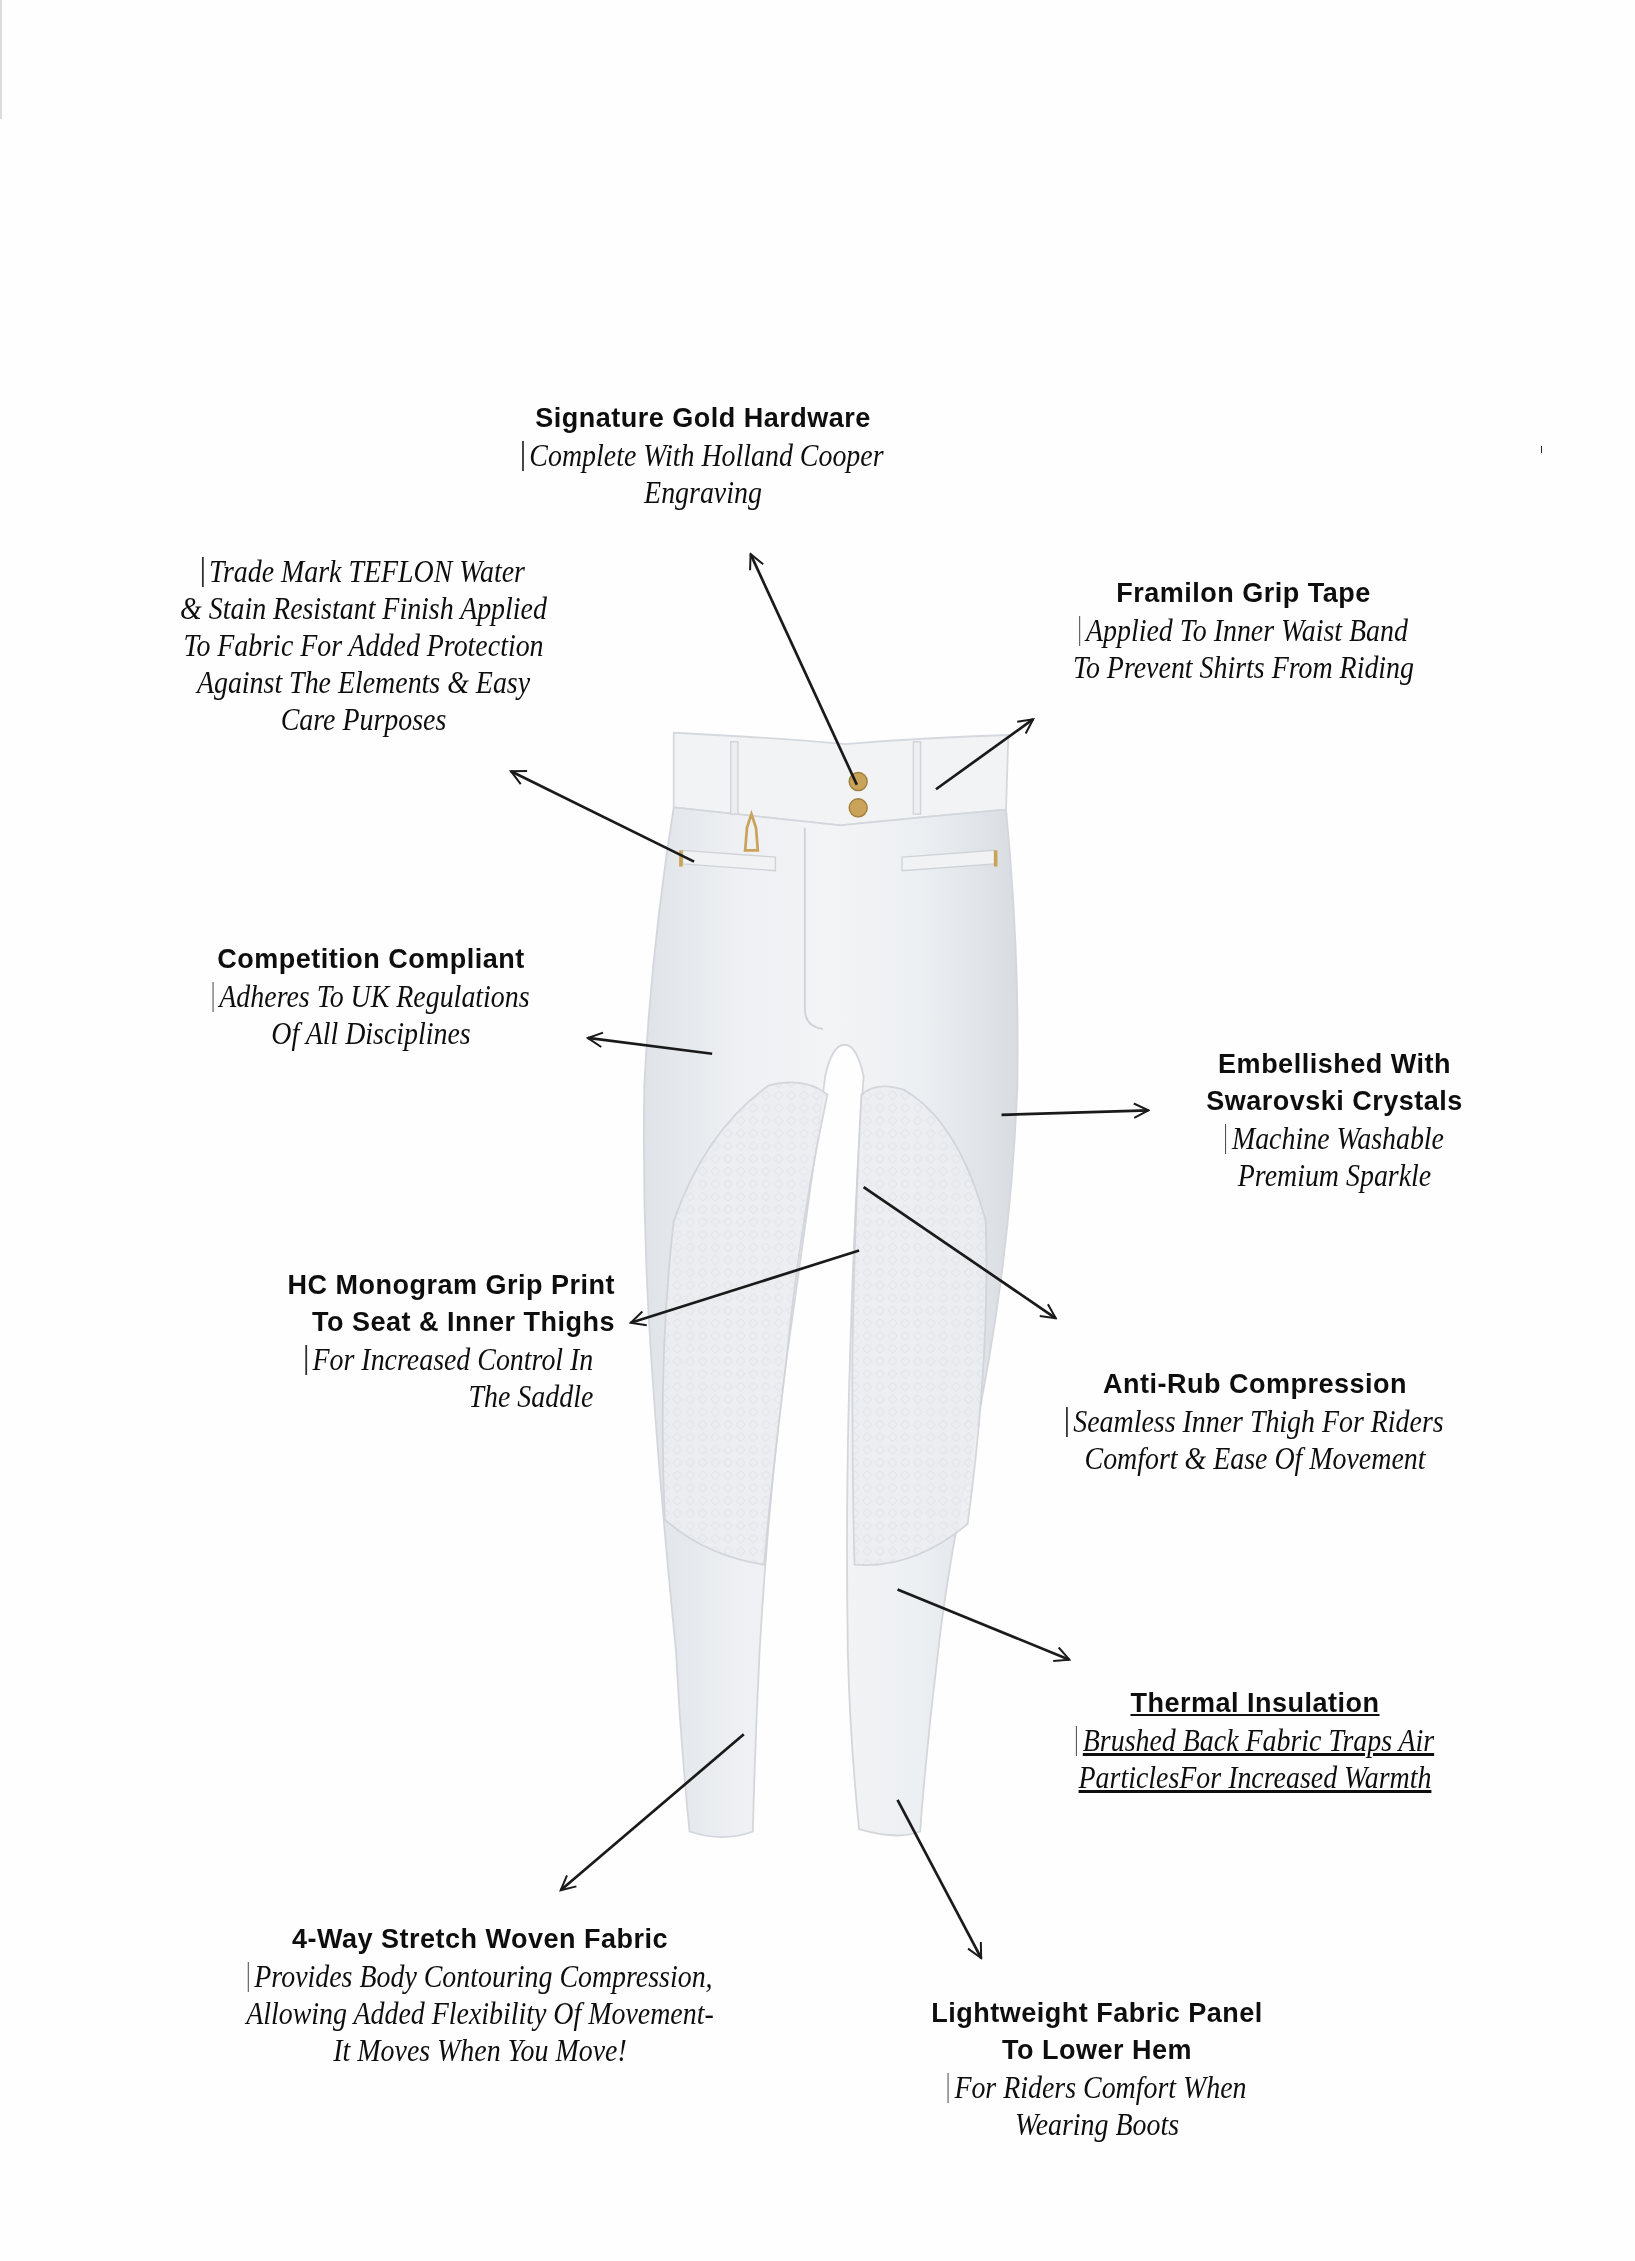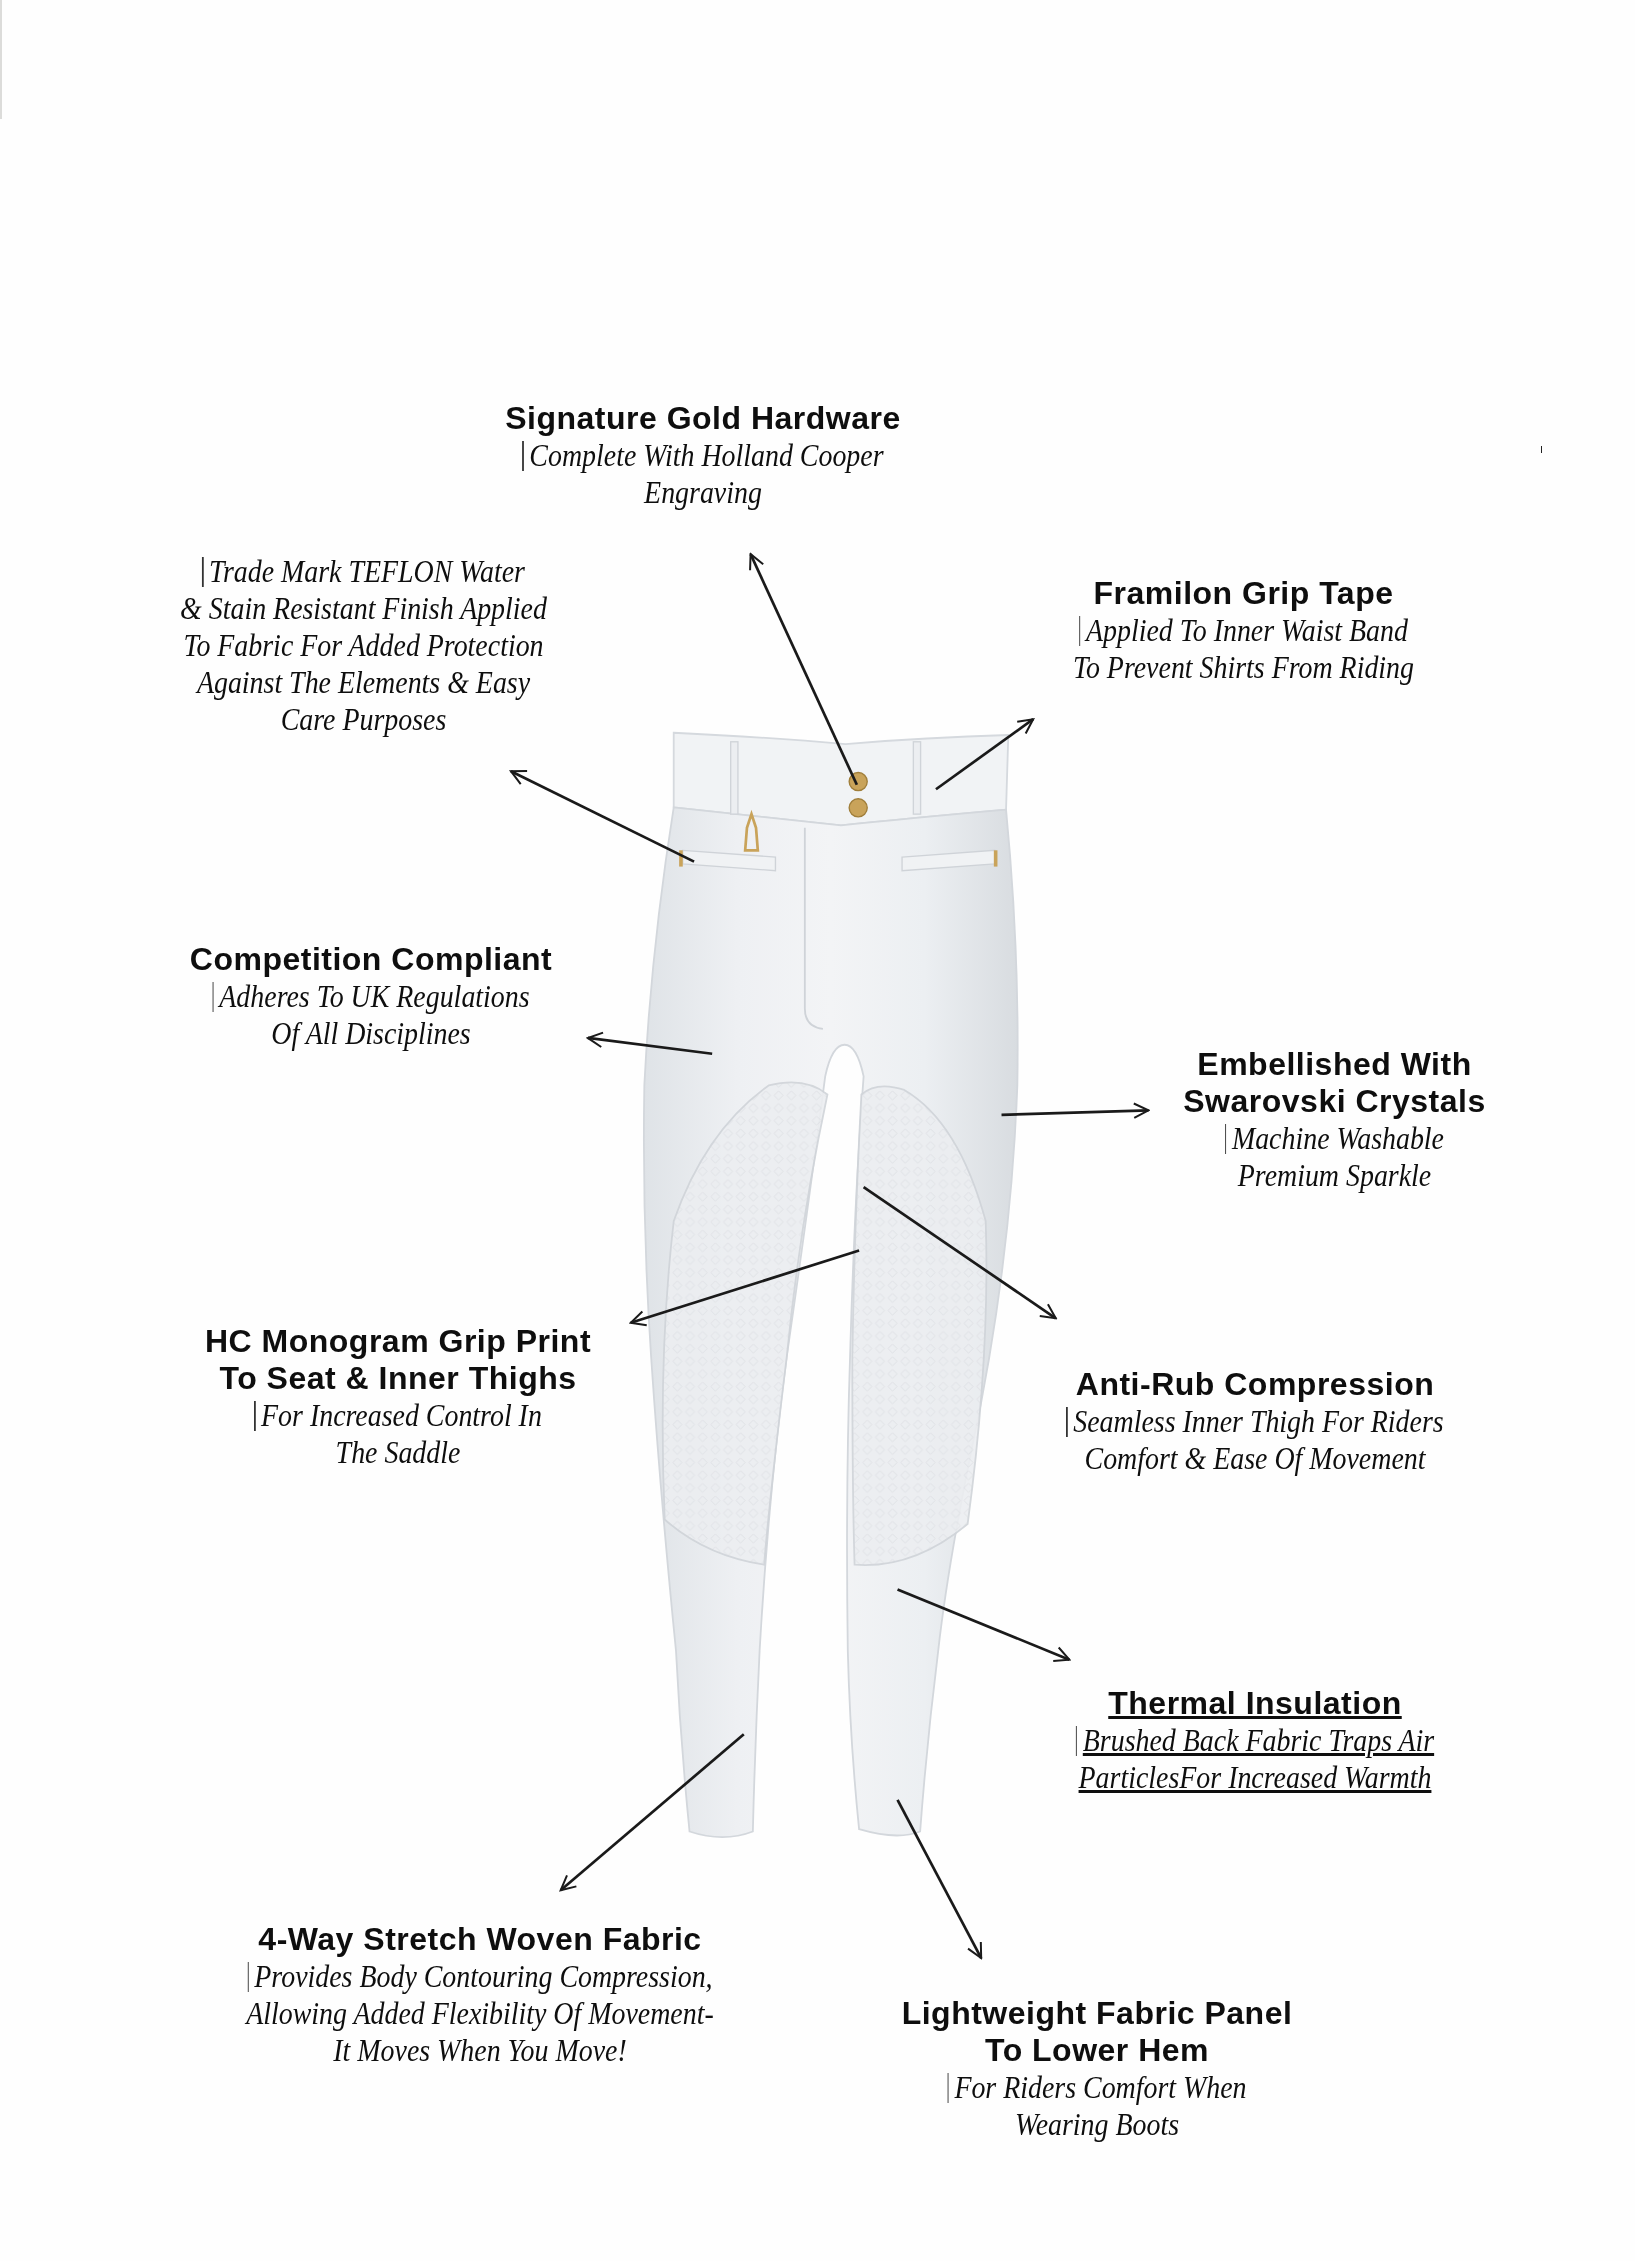--- a/index.html
+++ b/index.html
@@ -7,21 +7,21 @@
   .page { position: absolute; left: 0; top: 0; width: 1635px; height: 2453px; background: #fefefe; }
   .edge-left { position: absolute; left: 0; top: 0; width: 1.8px; height: 119px; background: #dcdcda; }
   .stray-mark { position: absolute; left: 1541px; top: 446px; width: 1.4px; height: 7.2px; background: #222; }
 
   .art { position: absolute; left: 0; top: 0; width: 1635px; height: 2453px; }
 
   .callout { position: absolute; text-align: center; color: #0e0e0e; }
   .callout .title {
     font-family: "Liberation Sans", sans-serif;
     font-weight: bold;
-    font-size: 32px;
+    font-size: 27px;
     line-height: 37px;
     letter-spacing: 0.5px;
     white-space: pre-line;
   }
   .callout .desc {
     font-family: "Liberation Serif", serif;
     font-style: italic;
     font-size: 31px;
     line-height: 37px;
     transform: scaleX(0.9);
@@ -136,21 +136,21 @@
 To Prevent Shirts From Riding</span></div>
   </div>
 
   <div class="callout" style="left:1158px; top:1046px; width:353px;">
     <div class="title">Embellished With
 Swarovski Crystals</div>
     <div class="desc"><span class="bar"></span><span>Machine Washable
 Premium Sparkle</span></div>
   </div>
 
-  <div class="callout" style="left:181px; top:1323px; width:434px;">
+  <div class="callout" style="left:181px; top:1267px; width:434px;text-align:right;">
     <div class="title">HC Monogram Grip Print
 To Seat &amp; Inner Thighs</div>
     <div class="desc"><span class="bar"></span><span>For Increased Control In
 The Saddle</span></div>
   </div>
 
   <div class="callout" style="left:995px; top:1366px; width:520px;">
     <div class="title">Anti-Rub Compression</div>
     <div class="desc"><span class="bar"></span><span>Seamless Inner Thigh For Riders
 Comfort &amp; Ease Of Movement</span></div>

